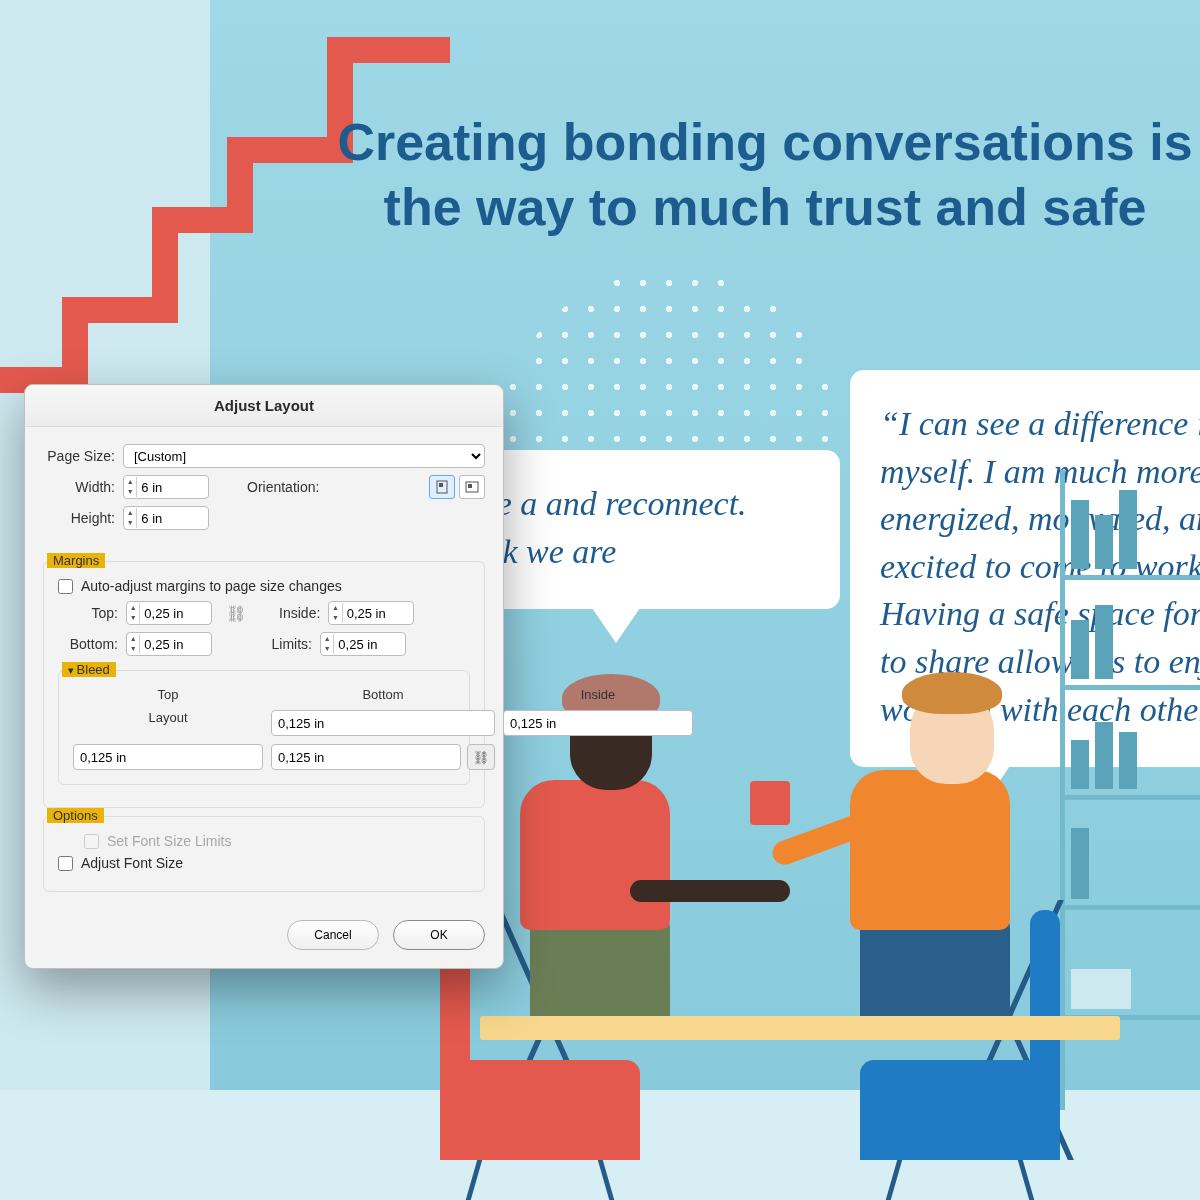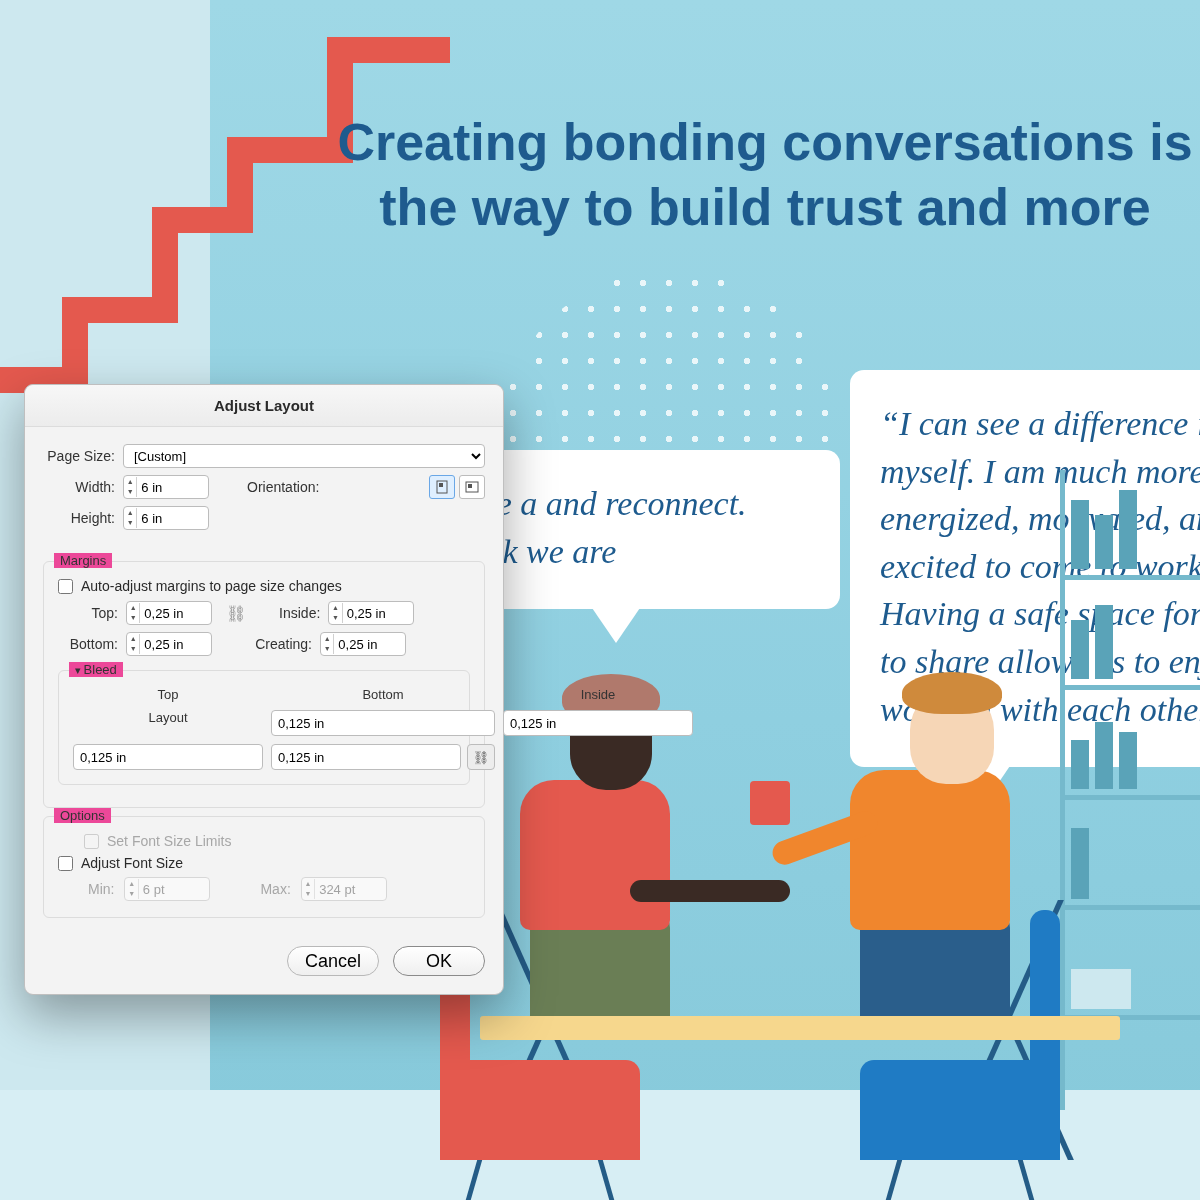--- a/index.html
+++ b/index.html
@@ -148,21 +148,21 @@
   }
   .spin .arrs{width:16px;display:flex;flex-direction:column;border-right:1px solid #d0d0d0;}
   .spin .arrs span{font-size:7px;line-height:10px;text-align:center;color:#555;}
   .spin input{border:none;width:100%;height:100%;font-size:13px;padding:0 4px;outline:none;background:transparent;}
   .fieldset{
     border:1px solid #dcdcdc;border-radius:6px;
     padding:10px 14px 14px 14px;margin:8px 0;
     position:relative;
   }
   .fieldset>.legend{
-    position:absolute;top:-9px;left:10px;background:#ec4899;
+    position:absolute;top:-9px;left:3px;background:#eab308;
     padding:0 6px;font-size:13px;color:#333;
   }
   .fieldset.collapsible>.legend::before{content:"▾ ";font-size:11px;}
   .check{display:flex;align-items:center;gap:8px;margin:6px 0;font-size:14px;}
   .check input{width:15px;height:15px;}
   .check.disabled{color:#a7a7a7;}
   .grid4{display:grid;grid-template-columns:repeat(3,1fr);gap:8px;margin-top:6px;}
   .grid4 .hdr{font-size:13px;text-align:center;color:#333;}
   .bleedin{height:26px;border:1px solid #bcbcbc;border-radius:4px;background:#fff;font-size:13px;text-align:left;padding:0 6px;}
   .linkbtn{
@@ -174,36 +174,36 @@
     width:26px;height:24px;border:1px solid #bcbcbc;border-radius:3px;
     background:#fff;display:inline-flex;align-items:center;justify-content:center;
     font-size:12px;
   }
   .iconbtn.active{background:#dfefff;border-color:#6aa7e6;}
   .minmax{display:flex;align-items:center;gap:10px;margin:6px 0 2px 30px;color:#a7a7a7;font-size:14px;}
   .minmax .spin{opacity:.5;}
   .btnrow{display:flex;justify-content:flex-end;gap:14px;padding:14px 18px 18px 0;}
   .btn{
     min-width:92px;height:30px;border-radius:16px;border:1px solid #b8b8b8;
-    background:linear-gradient(#ffffff,#efefef);font-size:18px;
+    background:linear-gradient(#ffffff,#efefef);font-size:12px;
   }
   .btn.primary{border-color:#8a8a8a;}
   .lilink{font-size:16px;color:#888;}
   .orient{display:flex;gap:4px;margin-left:auto;align-items:center;}
   .orientlbl{margin-left:30px;}
 </style>
 </head>
 <body>
 
 <div class="canvas">
   <div class="leftpanel"></div>
   <svg class="zigzag" viewBox="0 0 500 400">
     <polyline fill="none" stroke="#e4594e" stroke-width="26" stroke-linejoin="miter" points="10,380 95,380 95,310 185,310 185,220 260,220 260,150 360,150 360,50 470,50"></polyline>
   </svg>
-  <div class="headline">Creating bonding conversations is the way to build trust and more</div>
+  <div class="headline">Creating bonding conversations is the way to much trust and safe</div>
   <div class="dots"></div>
   <div class="bubble left">that we have a and reconnect. appy at work we are</div>
   <div class="bubble right">“I can see a difference in myself. I am much more energized, motivated, an excited to come to work. Having a safe space for u to share allows us to enjo working with each other</div>
   <div class="floor"></div>
 
   <div class="shelf">
     <div class="s">
         <div class="bk" style="height:70%"></div>
         <div class="bk" style="height:55%"></div>
         <div class="bk" style="height:80%"></div>
@@ -335,21 +335,21 @@
       <div class="row">
         <span class="lbl small">Bottom:</span>
         <div class="spin">
             <div class="arrs">
               <span>▲</span>
               <span>▼</span>
             </div>
             <input value="0,25 in" style="">
           </div>
         <span style="width:24px"></span>
-        <span class="lbl small">Creating:</span>
+        <span class="lbl small">Limits:</span>
         <div class="spin">
             <div class="arrs">
               <span>▲</span>
               <span>▼</span>
             </div>
             <input value="0,25 in" style="">
           </div>
       </div>
 
       <div class="fieldset collapsible" style="margin-top:14px">
@@ -373,39 +373,20 @@
     <div class="fieldset">
       <span class="legend">Options</span>
       <label class="check disabled" style="margin-left:26px">
         <input type="checkbox" disabled="" style="">
         <span>Set Font Size Limits</span>
       </label>
       <label class="check">
         <input type="checkbox" style="">
         <span>Adjust Font Size</span>
       </label>
-      <div class="minmax">
-        <span>Min:</span>
-        <div class="spin">
-            <div class="arrs">
-              <span>▲</span>
-              <span>▼</span>
-            </div>
-            <input disabled="" value="6 pt" style="">
-          </div>
-        <span style="width:30px"></span>
-        <span>Max:</span>
-        <div class="spin">
-            <div class="arrs">
-              <span>▲</span>
-              <span>▼</span>
-            </div>
-            <input disabled="" value="324 pt" style="">
-          </div>
-      </div>
     </div>
   </div>
 
   <div class="btnrow">
     <button class="btn">Cancel</button>
     <button class="btn primary">OK</button>
   </div>
 </div>
 
 </body></html>

